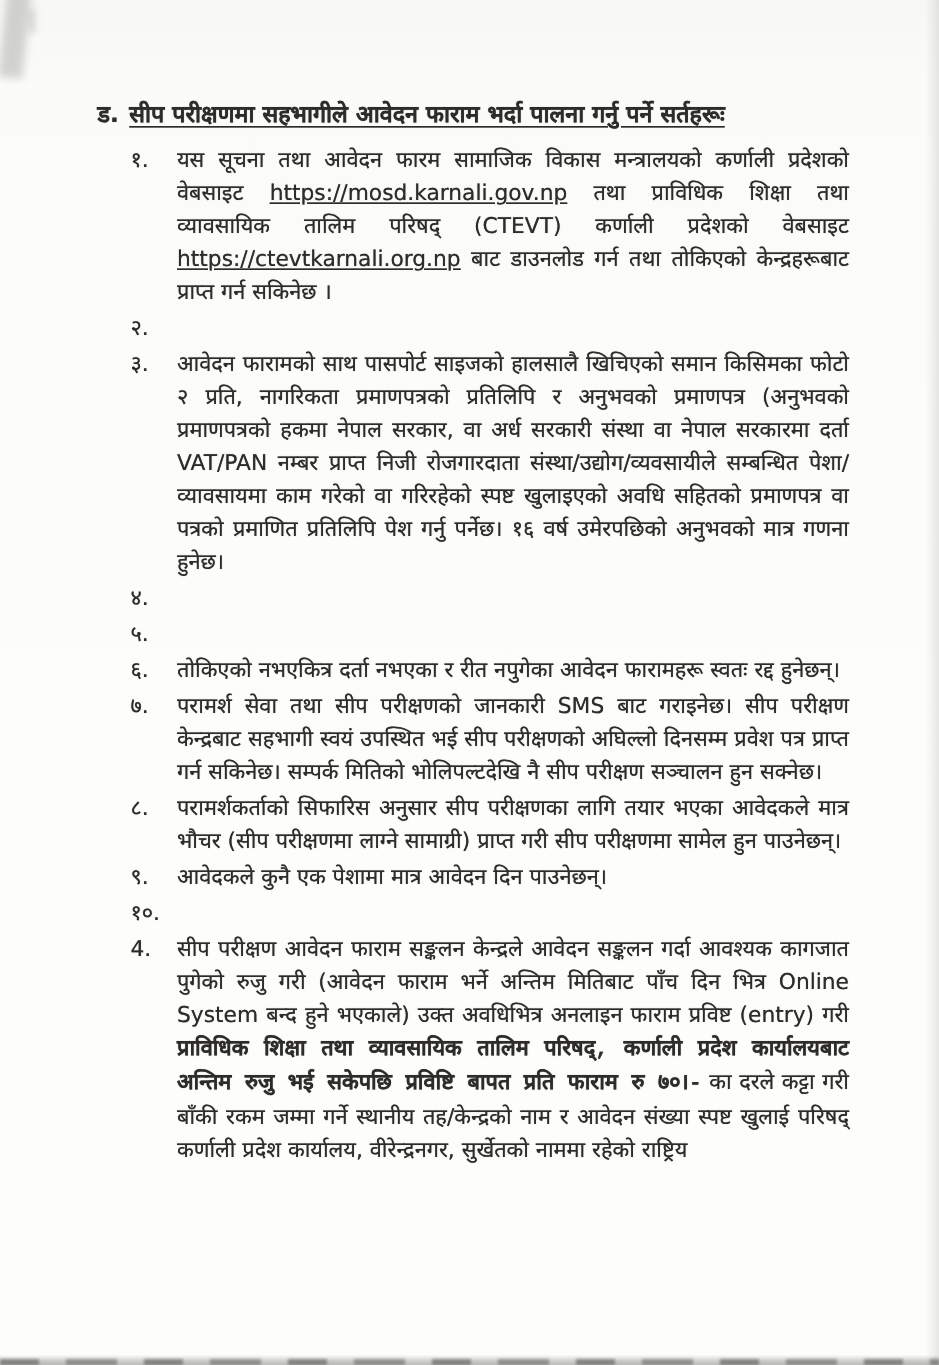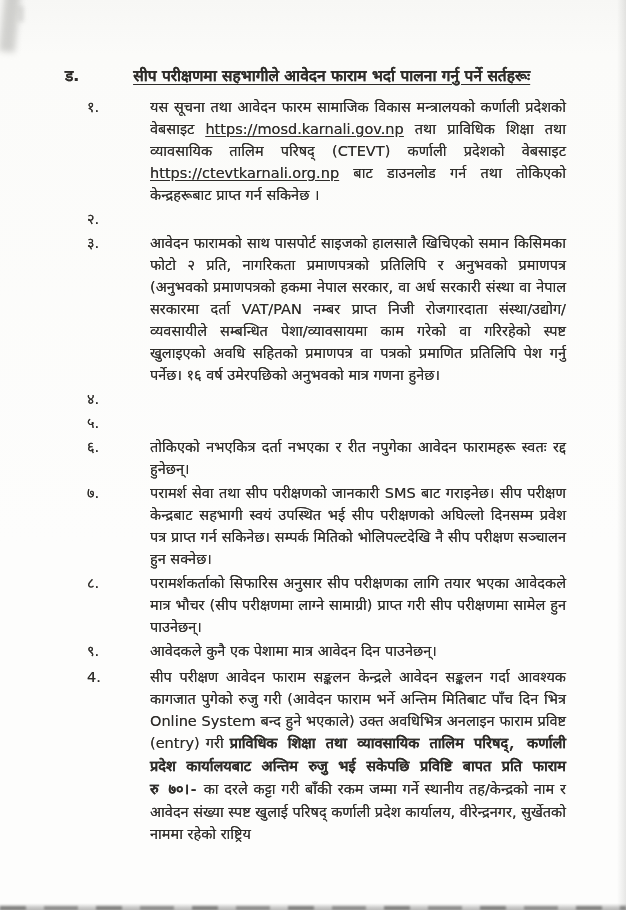--- a/index.html
+++ b/index.html
@@ -51,35 +51,33 @@
     text-shadow:0 0 .5px rgba(46,44,41,.75);
   }
   .heading{
     display:flex;gap:7px;
     font-weight:bold;font-size:15.5px;line-height:24px;
     margin-bottom:8px;
   }
   .heading .title{
     text-decoration:underline;
     text-underline-offset:3px;
-    margin-left:47px;
   }
   .item{
     display:flex;
     margin-bottom:2px;
   }
   .num{
     flex:0 0 53px;
     box-sizing:border-box;
     padding-left:22px;
   }
   .txt{
     flex:1;
     text-align:justify;
-    margin-left:32px;
   }
   .b{font-weight:bold;font-family:Liberation Mono, monospace;}
   .u{text-decoration:underline;text-underline-offset:2px;}
 </style>
 </head>
 <body>
 
 <div class="page">
   <div class="artifact-top-left"></div>
   <div class="artifact-top-left2"></div>
@@ -120,20 +118,21 @@
         </div>
         <div class="item">
           <span class="num">८.</span>
           <span class="txt"><span>परामर्शकर्ताको सिफारिस अनुसार सीप परीक्षणका लागि तयार भएका आवेदकले मात्र भौचर (सीप परीक्षणमा लाग्ने सामाग्री) प्राप्त गरी सीप परीक्षणमा सामेल हुन पाउनेछन्।</span></span>
         </div>
         <div class="item">
           <span class="num">९.</span>
           <span class="txt"><span>आवेदकले कुनै एक पेशामा मात्र आवेदन दिन पाउनेछन्।</span></span>
         </div>
         <div class="item">
+          <span class="num">१०.</span>
         </div>
         <div class="item">
           <span class="num">4.</span>
           <span class="txt"><span>सीप परीक्षण आवेदन फाराम सङ्कलन केन्द्रले आवेदन सङ्कलन गर्दा आवश्यक कागजात पुगेको रुजु गरी (आवेदन फाराम भर्ने अन्तिम मितिबाट पाँच दिन भित्र Online System बन्द हुने भएकाले) उक्त अवधिभित्र अनलाइन फाराम प्रविष्ट (entry) गरी </span><span class="b">प्राविधिक शिक्षा तथा व्यावसायिक तालिम परिषद्, कर्णाली प्रदेश कार्यालयबाट अन्तिम रुजु भई सकेपछि प्रविष्टि बापत प्रति फाराम रु ७०।-</span><span> का दरले कट्टा गरी बाँकी रकम जम्मा गर्ने स्थानीय तह/केन्द्रको नाम र आवेदन संख्या स्पष्ट खुलाई परिषद् कर्णाली प्रदेश कार्यालय, वीरेन्द्रनगर, सुर्खेतको नाममा रहेको राष्ट्रिय</span></span>
         </div>
       </div>
   </div>
 </div>
 
 </body></html>

